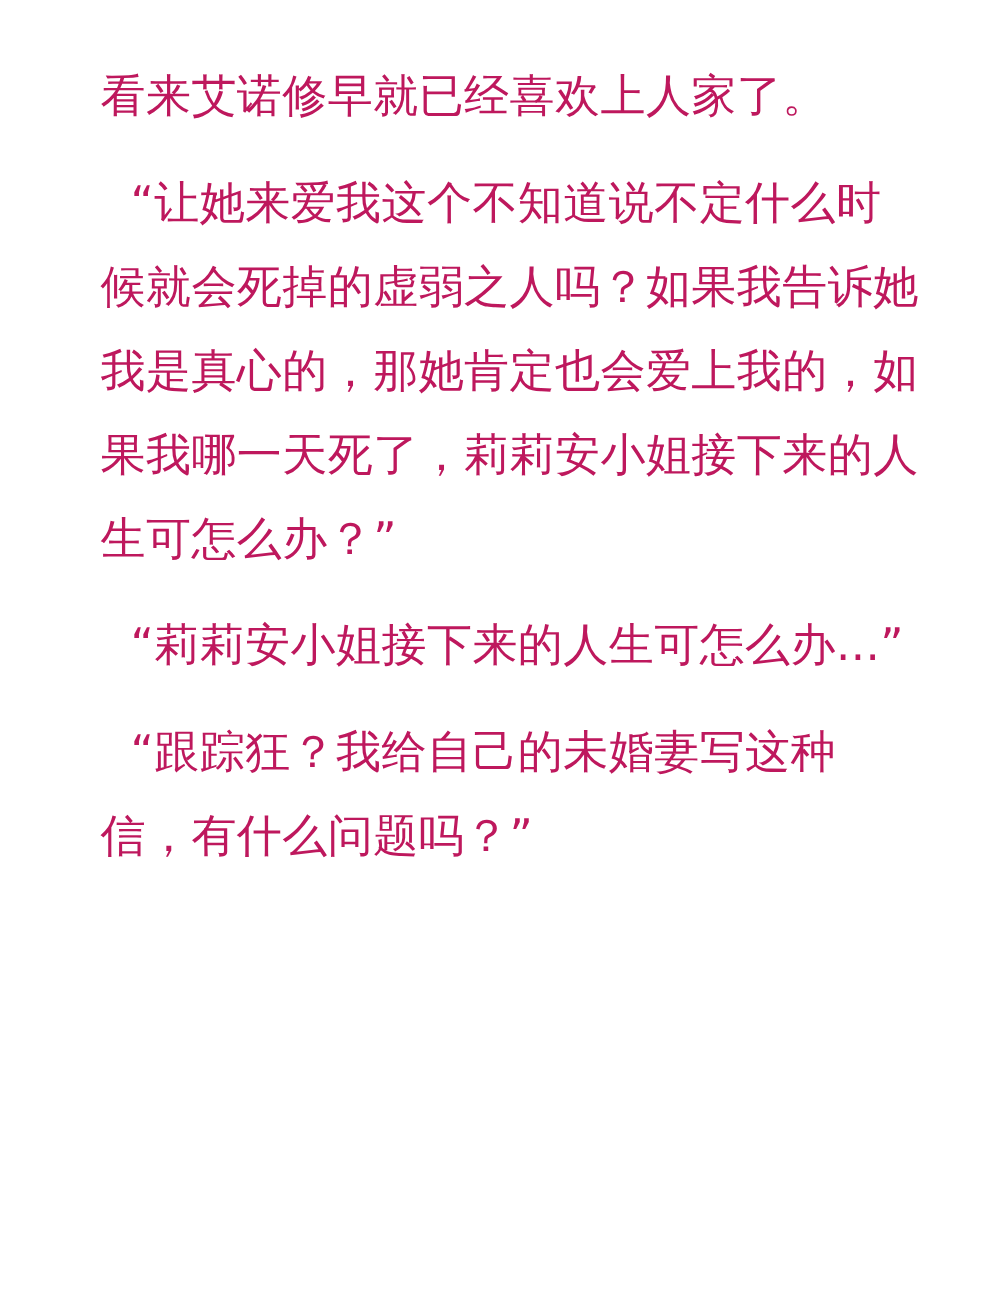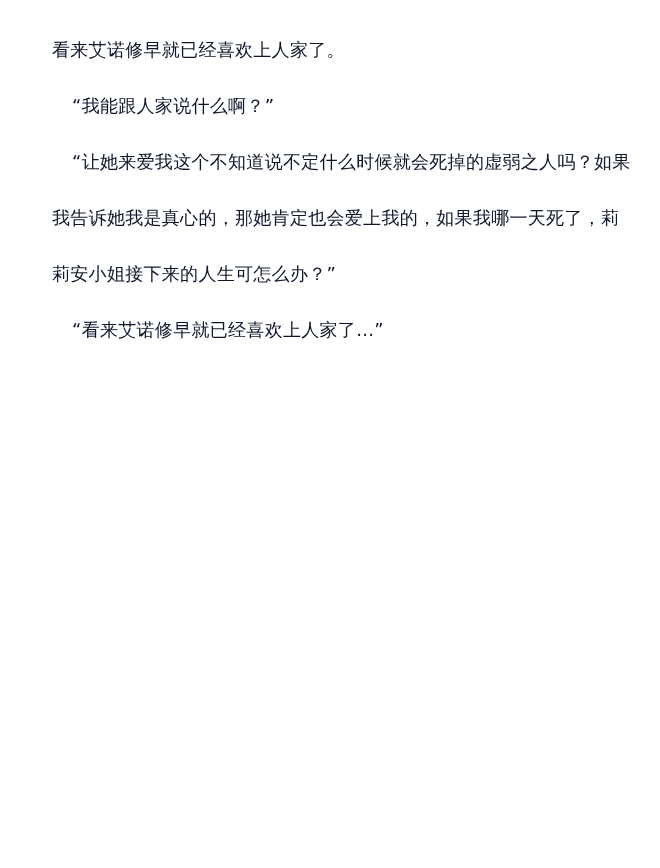--- a/index.html
+++ b/index.html
@@ -15,33 +15,33 @@
   }
   .page {
     width: 660px;
     height: 868px;
     box-sizing: border-box;
     padding: 22px 28px 0 52px;
     background: #ffffff;
     position: relative;
   }
   .para {
-    color: #0f172a;
-    font-size: 18px;
+    color: #be185d;
+    font-size: 30px;
     line-height: 56px;
     letter-spacing: 0.3px;
     white-space: pre-wrap;
     word-break: break-all;
-    margin: 0;
+    margin: 15px;
   }
   .para.indent {
     text-indent: 20px;
   }
 </style>
 </head>
 <body>
 
 <div class="page">
   <p class="para">看来艾诺修早就已经喜欢上人家了。</p>
-  <p class="para indent">“我能跟人家说什么啊？”</p>
   <p class="para indent">“让她来爱我这个不知道说不定什么时候就会死掉的虚弱之人吗？如果我告诉她我是真心的，那她肯定也会爱上我的，如果我哪一天死了，莉莉安小姐接下来的人生可怎么办？”</p>
-  <p class="para indent">“看来艾诺修早就已经喜欢上人家了...”</p>
+  <p class="para indent">“莉莉安小姐接下来的人生可怎么办...”</p>
+  <p class="para indent">“跟踪狂？我给自己的未婚妻写这种信，有什么问题吗？”</p>
 </div>
 
 </body></html>

